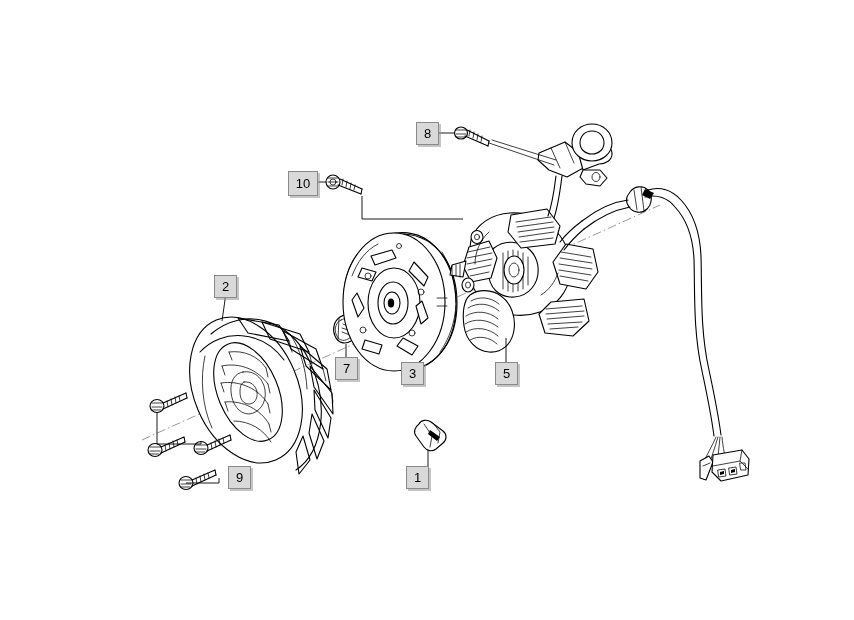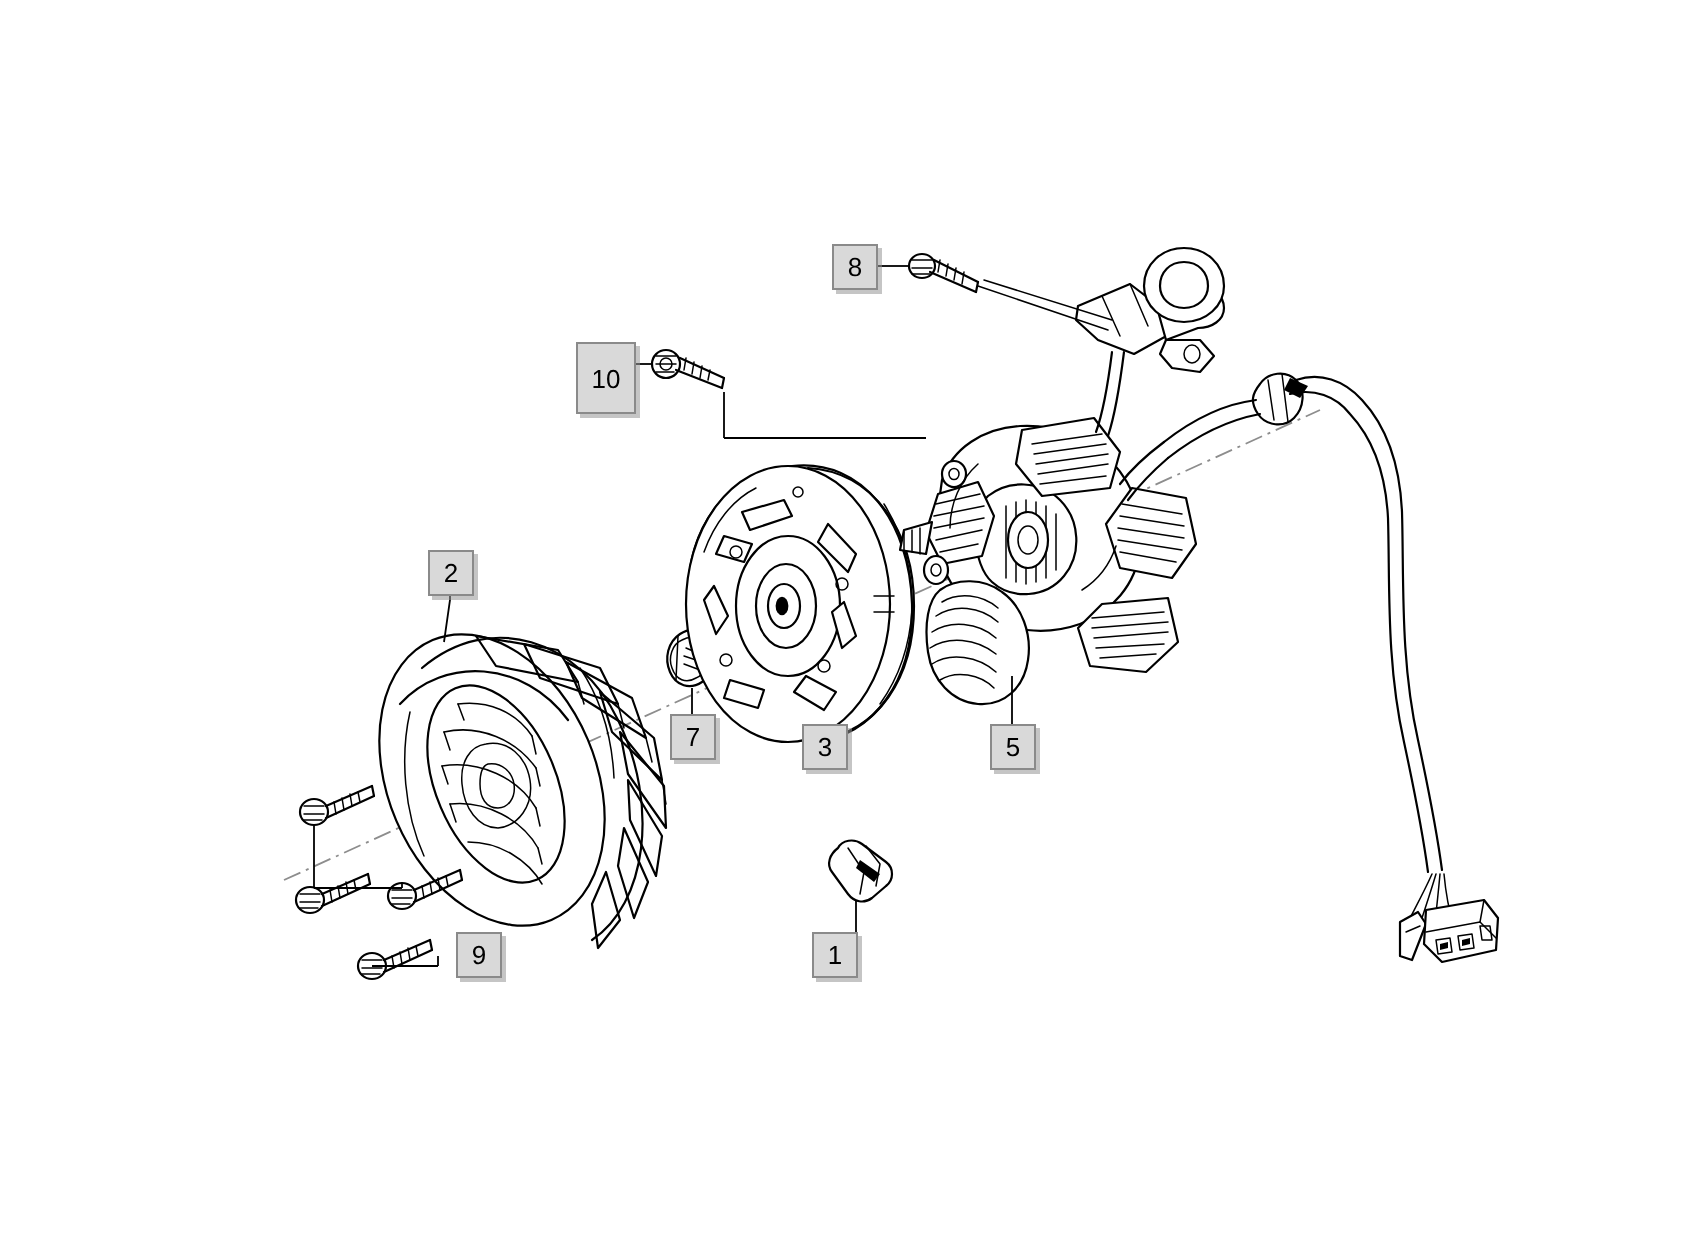--- a/index.html
+++ b/index.html
@@ -23,21 +23,21 @@
     font-family:"Liberation Sans", sans-serif;
     font-size:13px;
     line-height:1;
     display:flex;
     align-items:center;
     justify-content:center;
     letter-spacing:0px;
     user-select:none;
   }
   .callout.w1{width:23px;height:23px;}
-  .callout.w2{width:30px;height:36px;}
+  .callout.w2{width:30px;height:25px;}
 </style>
 </head>
 <body>
 
 <div id="diagram-root">
 
   <svg class="canvas" viewBox="0 0 854 620">
     <defs>
       <style>
         .ln{fill:none;stroke:#000;stroke-width:1.1;stroke-linecap:round;stroke-linejoin:round;}

